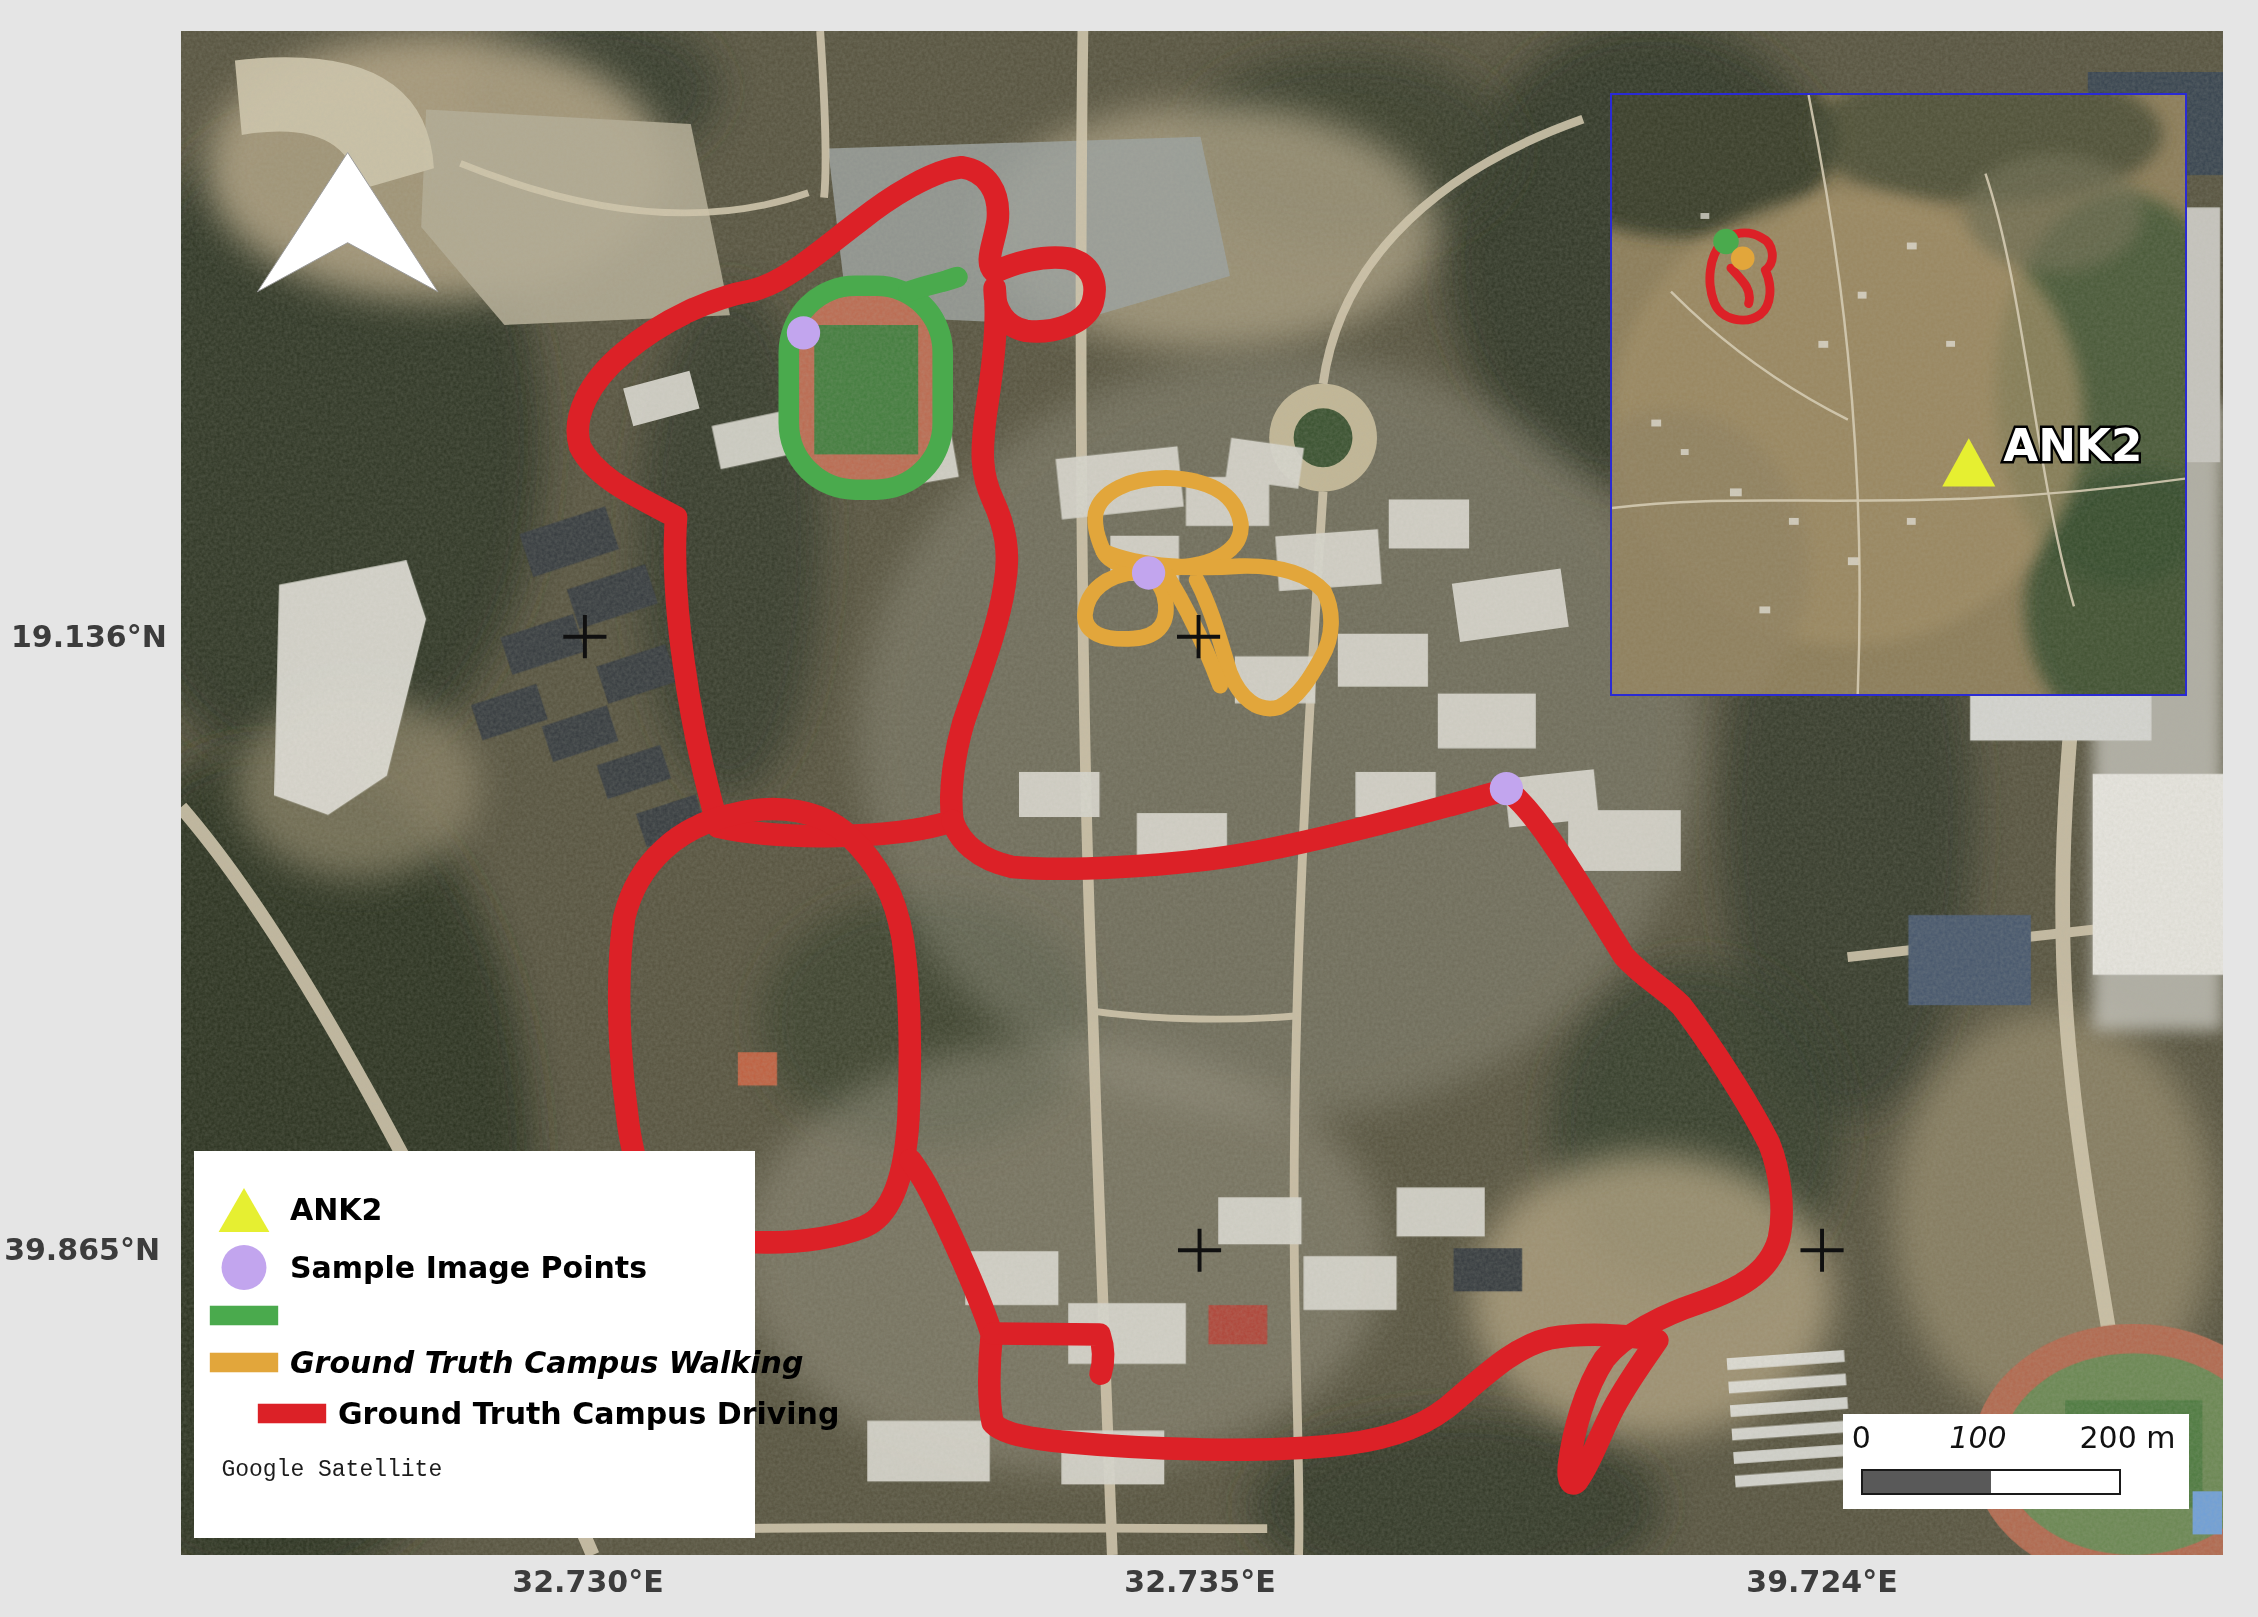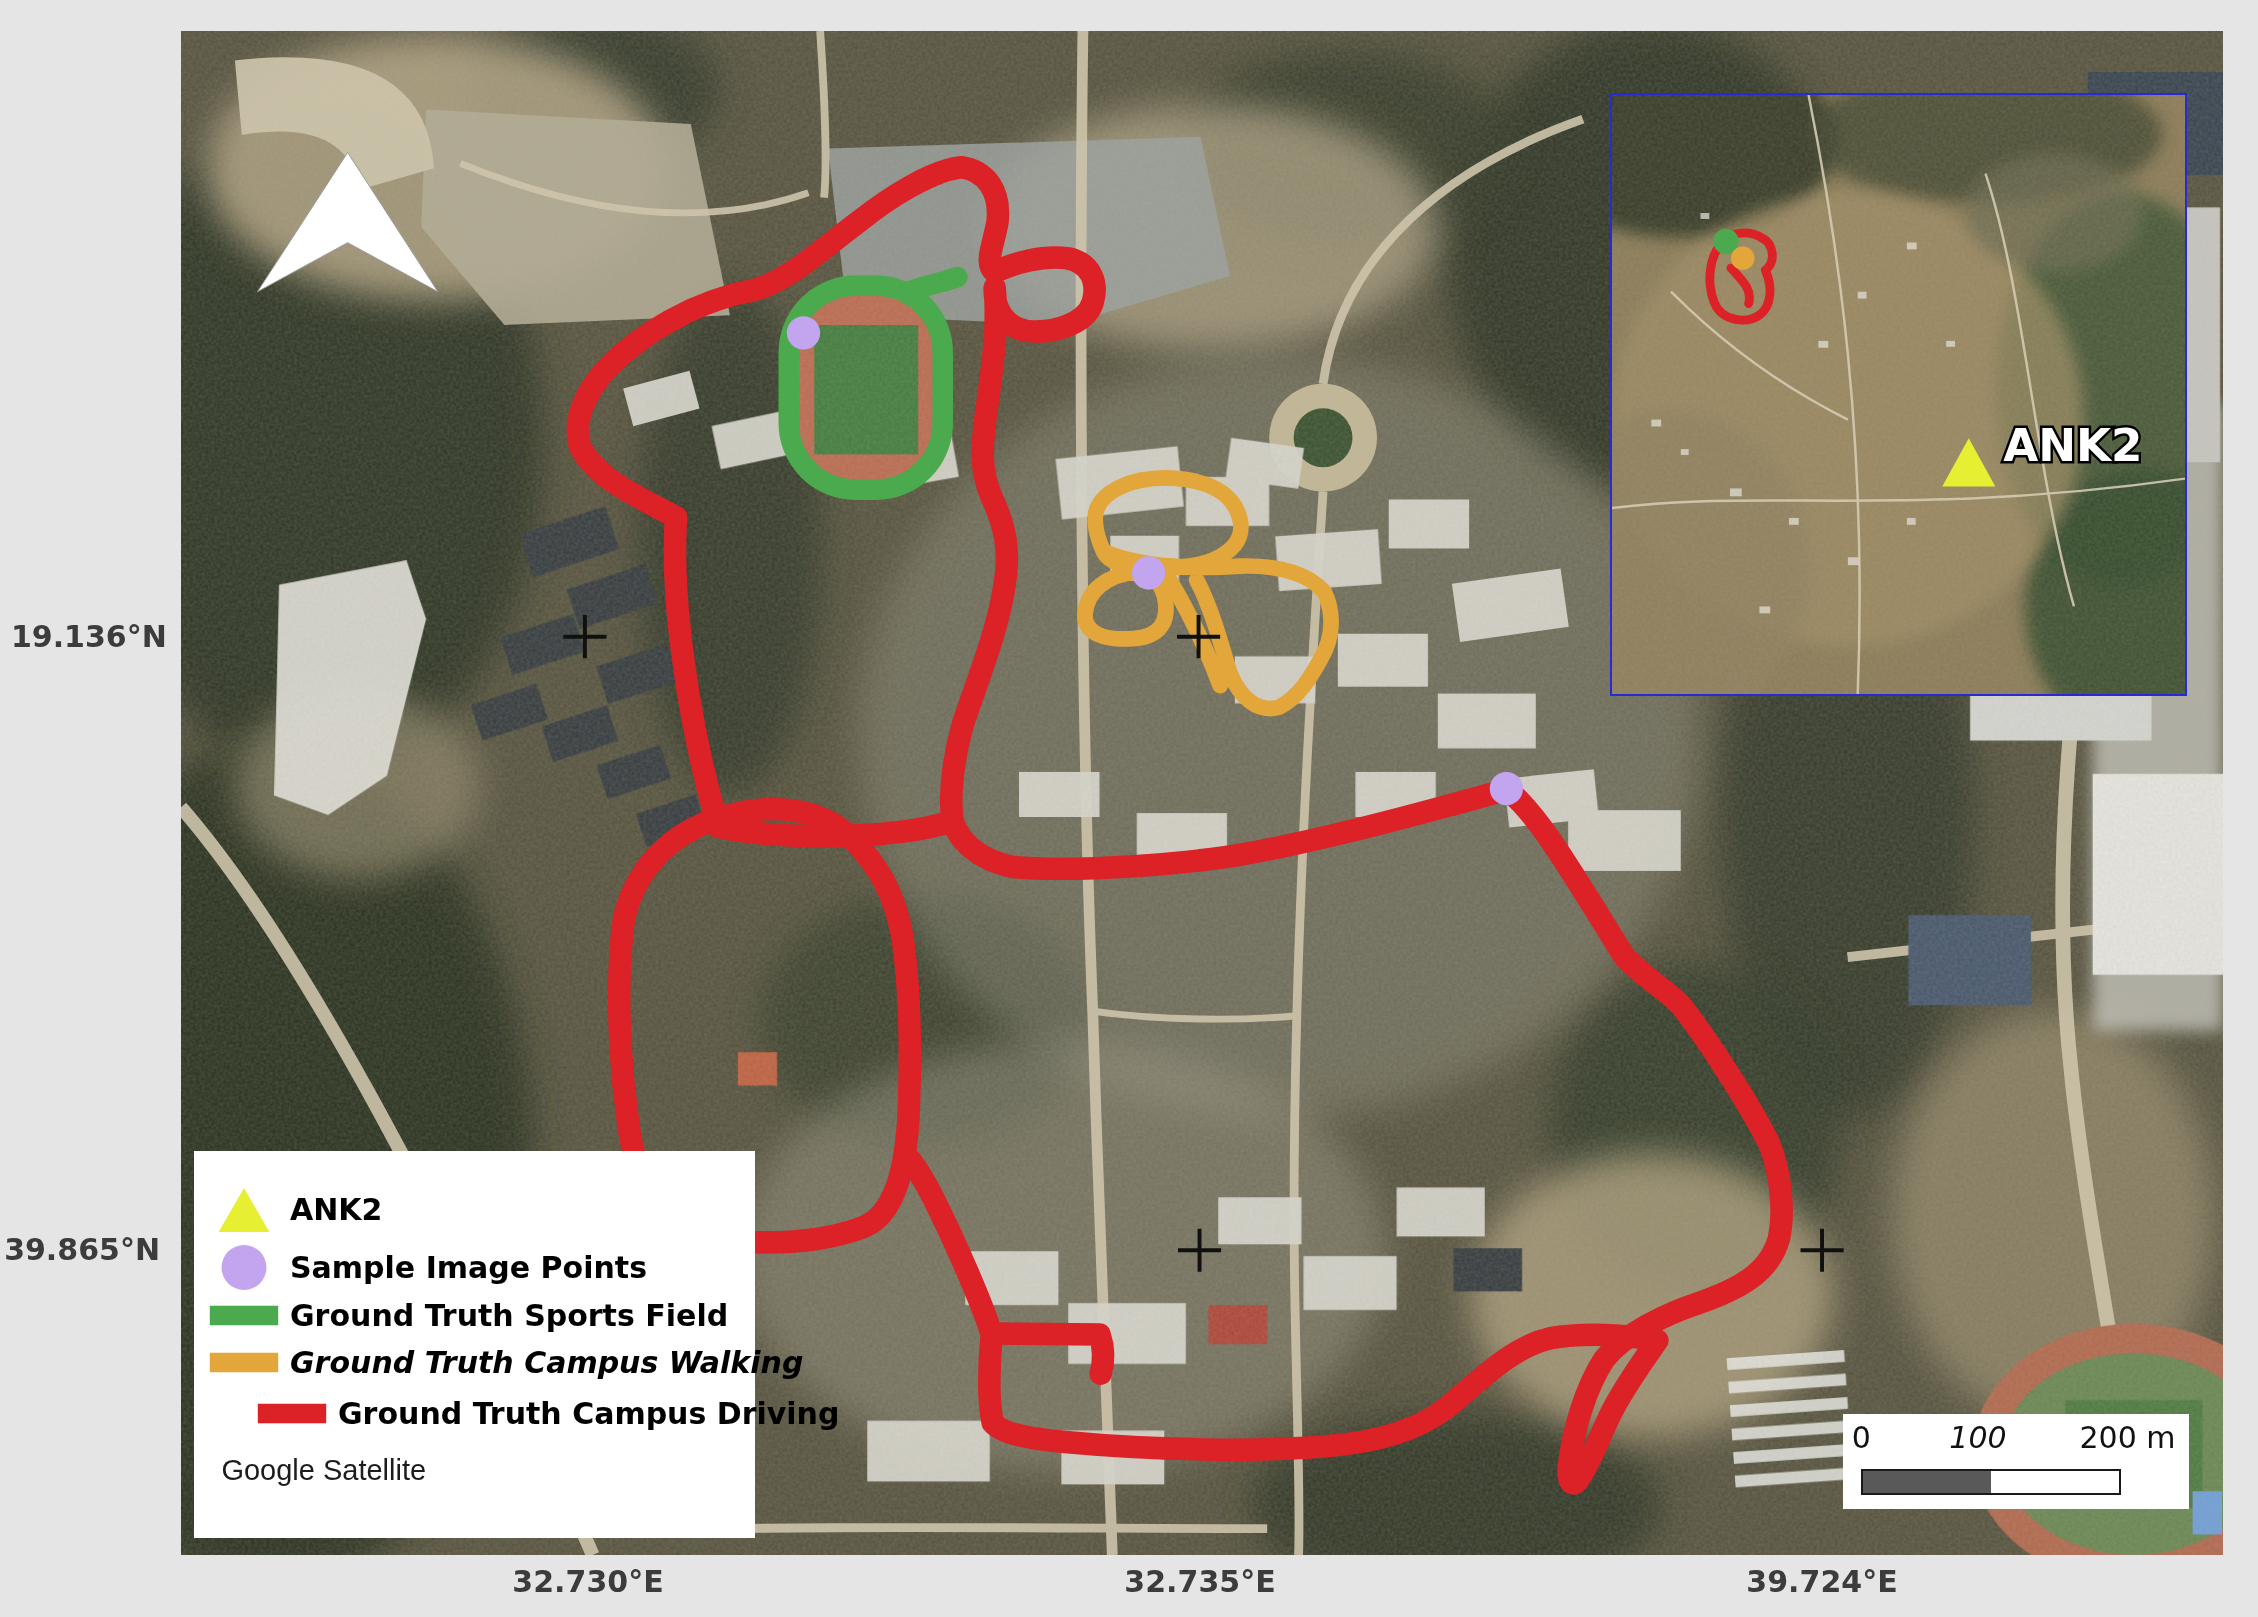--- a/index.html
+++ b/index.html
@@ -11,22 +11,22 @@
   .axis-label.lat{width:157px;text-align:right;}
   .axis-label.lon{width:206px;text-align:center;}
   
   #legend{position:absolute;left:194px;top:1151px;width:561px;height:387px;background:#ffffff;}
   .legend-row{position:absolute;left:0;height:47px;width:100%;}
   .legend-sym{position:absolute;left:7.8px;top:0;width:84px;height:47px;}
   .legend-sym svg{display:block;}
   .legend-label{position:absolute;left:96px;top:0;height:47px;line-height:47px;
                 font-size:30px;font-weight:700;color:#000;white-space:nowrap;}
   #attribution{position:absolute;left:27.4px;top:298px;height:43px;line-height:43px;
-               font-size:29px;font-weight:400;color:#1c1c1c;
-               font-family:Liberation Sans, sans-serif;}
+               font-size:23px;font-weight:400;color:#1c1c1c;
+               font-family:Liberation Mono, monospace;}
   
   #scalebar{position:absolute;left:1843px;top:1414px;width:346px;height:95px;background:#ffffff;}
   .sb-label{position:absolute;top:5.9px;font-size:30px;color:#111;font-weight:500;text-align:center;}
   #sb-bar{position:absolute;left:17.6px;top:55px;width:260px;height:25.5px;border:2.9px solid #1a1a1a;
           box-sizing:border-box;display:flex;}
   #sb-dark{width:50%;height:100%;background:#595959;}
   #sb-light{width:50%;height:100%;background:#ffffff;}
   
   #inset{position:absolute;left:1610px;top:93px;width:577px;height:603px;
          border:2.9px solid #2a2ad4;box-sizing:border-box;background:#8b7b57;}
@@ -264,21 +264,20 @@
           </svg>
       </span>
       <span class="legend-label">Sample Image Points</span>
     </div>
     <div class="legend-row" style="top:141px;">
       <span class="legend-sym">
         <svg width="84" height="47" viewBox="0 0 86 48">
             <rect x="8" y="14" width="70" height="20" fill="#4aaa4d"></rect>
           </svg>
       </span>
-      <span class="legend-label">Ground Truth Sports Field</span>
     </div>
     <div class="legend-row" style="top:188px;font-style:italic;">
       <span class="legend-sym">
         <svg width="84" height="47" viewBox="0 0 86 48">
             <rect x="8" y="14" width="70" height="20" fill="#e2a63b"></rect>
           </svg>
       </span>
       <span class="legend-label">Ground Truth Campus Walking</span>
     </div>
     <div class="legend-row" style="top:239px;margin-left:48px;">

